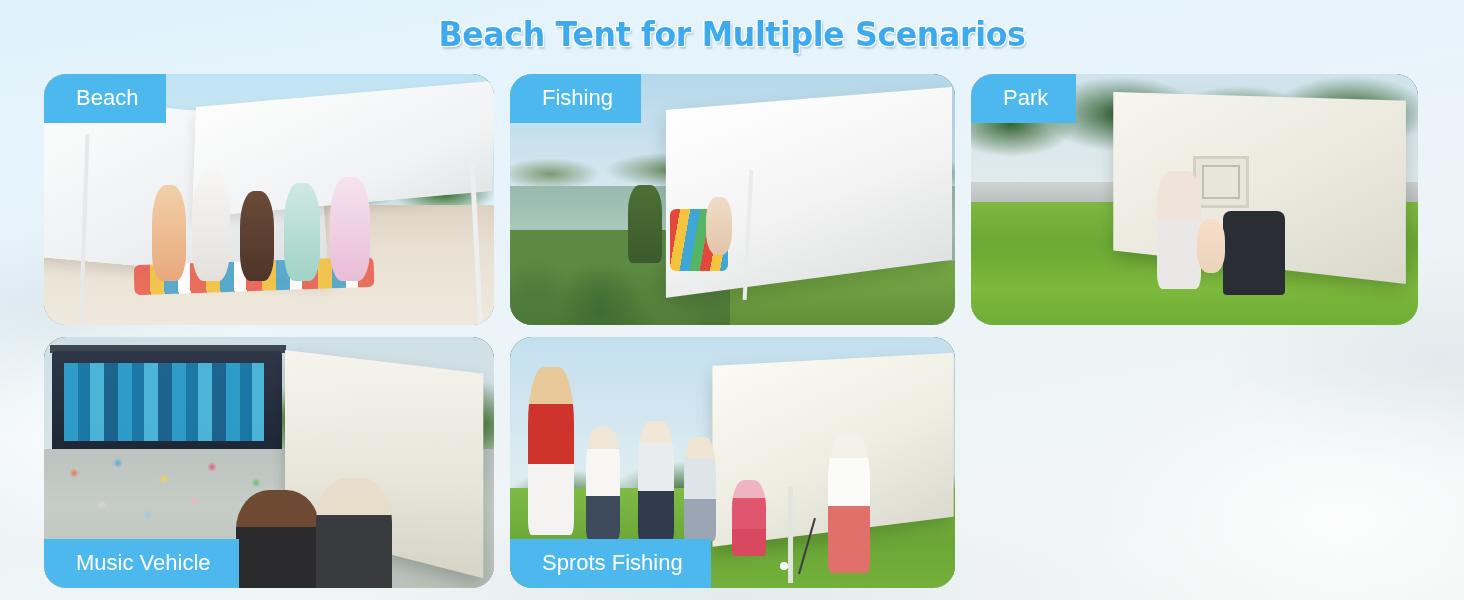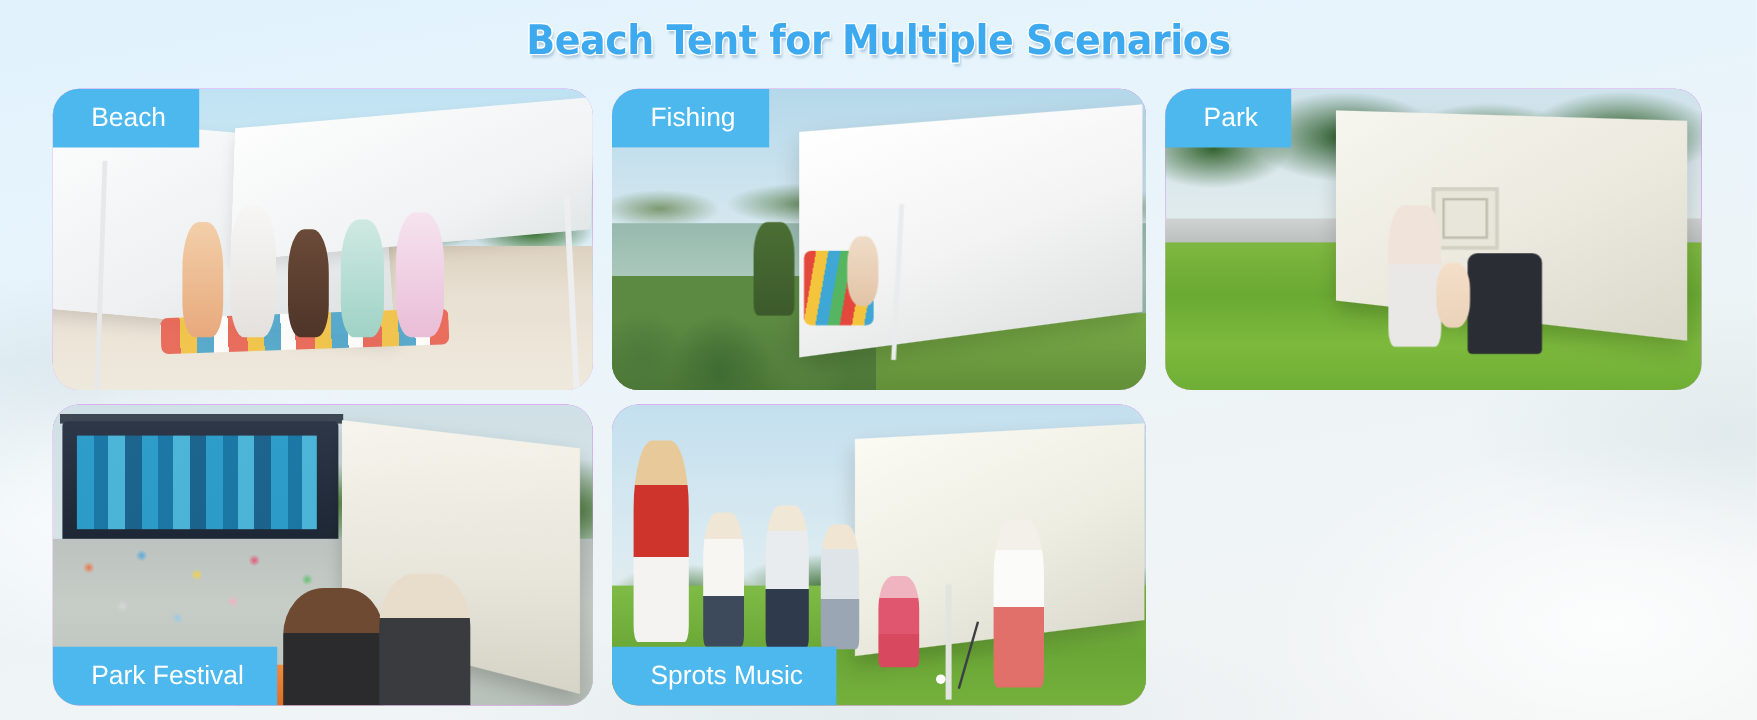--- a/index.html
+++ b/index.html
@@ -58,21 +58,21 @@
     grid-template-columns: 450px 445px 447px;
     grid-template-rows: 251px 251px;
     column-gap: 16px;
     row-gap: 12px;
   }
 
   .panel {
     position: relative;
     border-radius: 22px;
     overflow: hidden;
-    background: #d946ef;
+    background: #14532d;
   }
 
   .photo {
     position: absolute;
     inset: 0;
   }
 
   .badge {
     position: absolute;
     left: 0;
@@ -379,36 +379,36 @@
       <div class="hills"></div>
       <div class="truss"></div>
       <div class="stage"></div>
       <div class="screen"></div>
       <div class="crowd"></div>
       <div class="canopy"></div>
       <div class="cushion"></div>
       <div class="fg-a"></div>
       <div class="fg-b"></div>
     </div>
-    <div class="badge">Park Festival</div>
+    <div class="badge">Music Vehicle</div>
   </div>
 
   <div class="panel row-bottom p6">
     <div class="photo">
       <div class="sky"></div>
       <div class="hedge"></div>
       <div class="fairway"></div>
       <div class="green"></div>
       <div class="canopy"></div>
       <div class="u-pole"></div>
       <div class="mom"></div>
       <div class="b1"></div>
       <div class="b2"></div>
       <div class="b3"></div>
       <div class="girl"></div>
       <div class="golfer"></div>
       <div class="club"></div>
       <div class="ball"></div>
     </div>
-    <div class="badge">Sprots Music</div>
+    <div class="badge">Sprots Fishing</div>
   </div>
 
 </div>
 
 </body></html>

